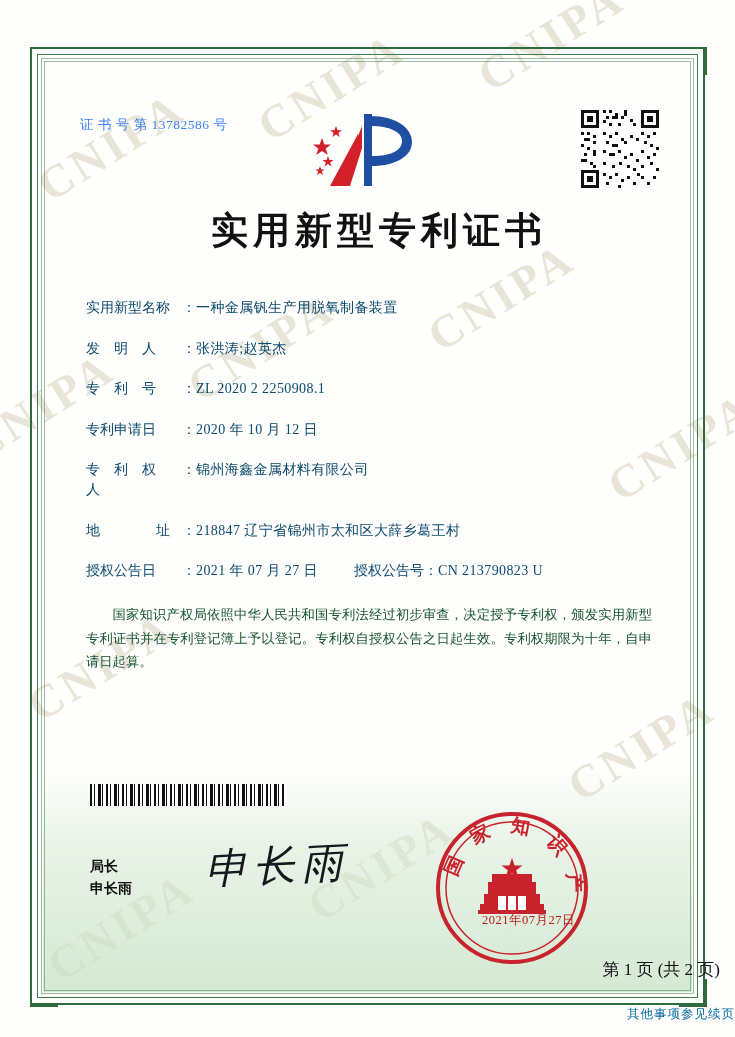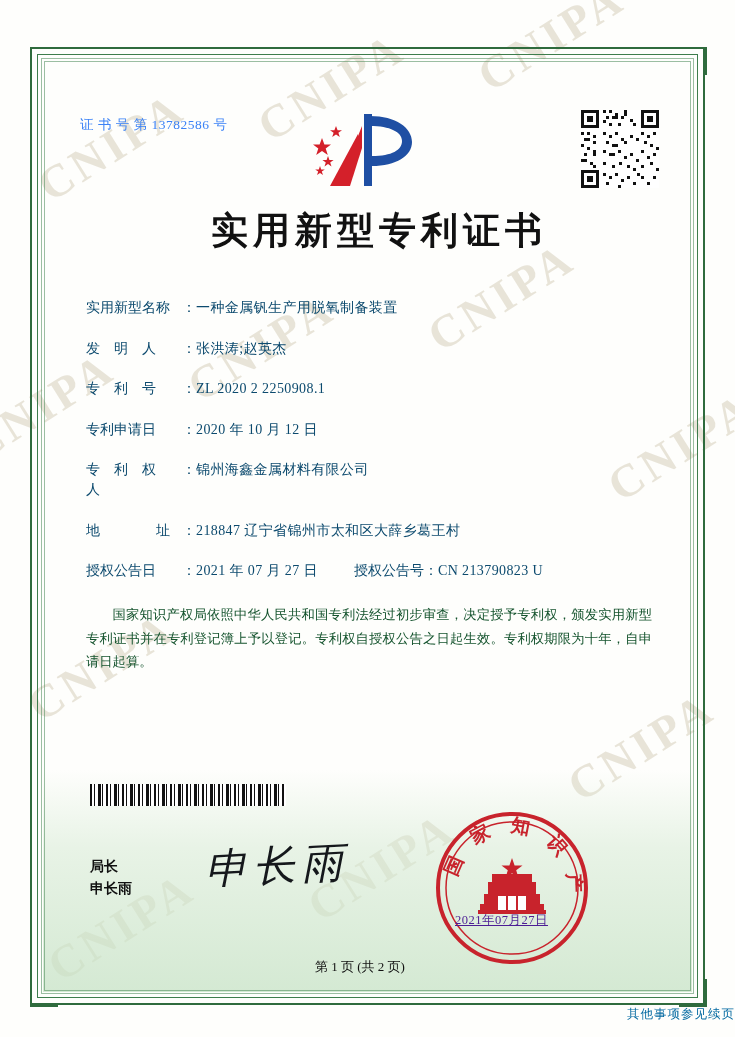--- a/index.html
+++ b/index.html
@@ -193,33 +193,32 @@
   
   .seal {
     position: absolute;
     left: 432px; top: 808px;
     width: 160px; height: 160px;
   }
   .seal-date {
     position: absolute;
     left: 455px; top: 912px;
     width: 120px;
-    text-align: left;
+    text-align: right;
     font-size: 12.5px;
-    color: #4c1d95;
+    color: #b91c1c;
     letter-spacing: .5px;
-    text-decoration: underline;
   }
 
   
   .page-num {
     position: absolute;
     left: 0; right: 15px; top: 958px;
-    text-align: center;
-    font-size: 13px;
+    text-align: right;
+    font-size: 17px;
     color: #111;
   }
   .footnote {
     position: absolute;
     left: 0; right: 0; top: 1006px;
     text-align: right;
     font-size: 12.5px;
     letter-spacing: 1px;
     color: #0369a1;
   }

